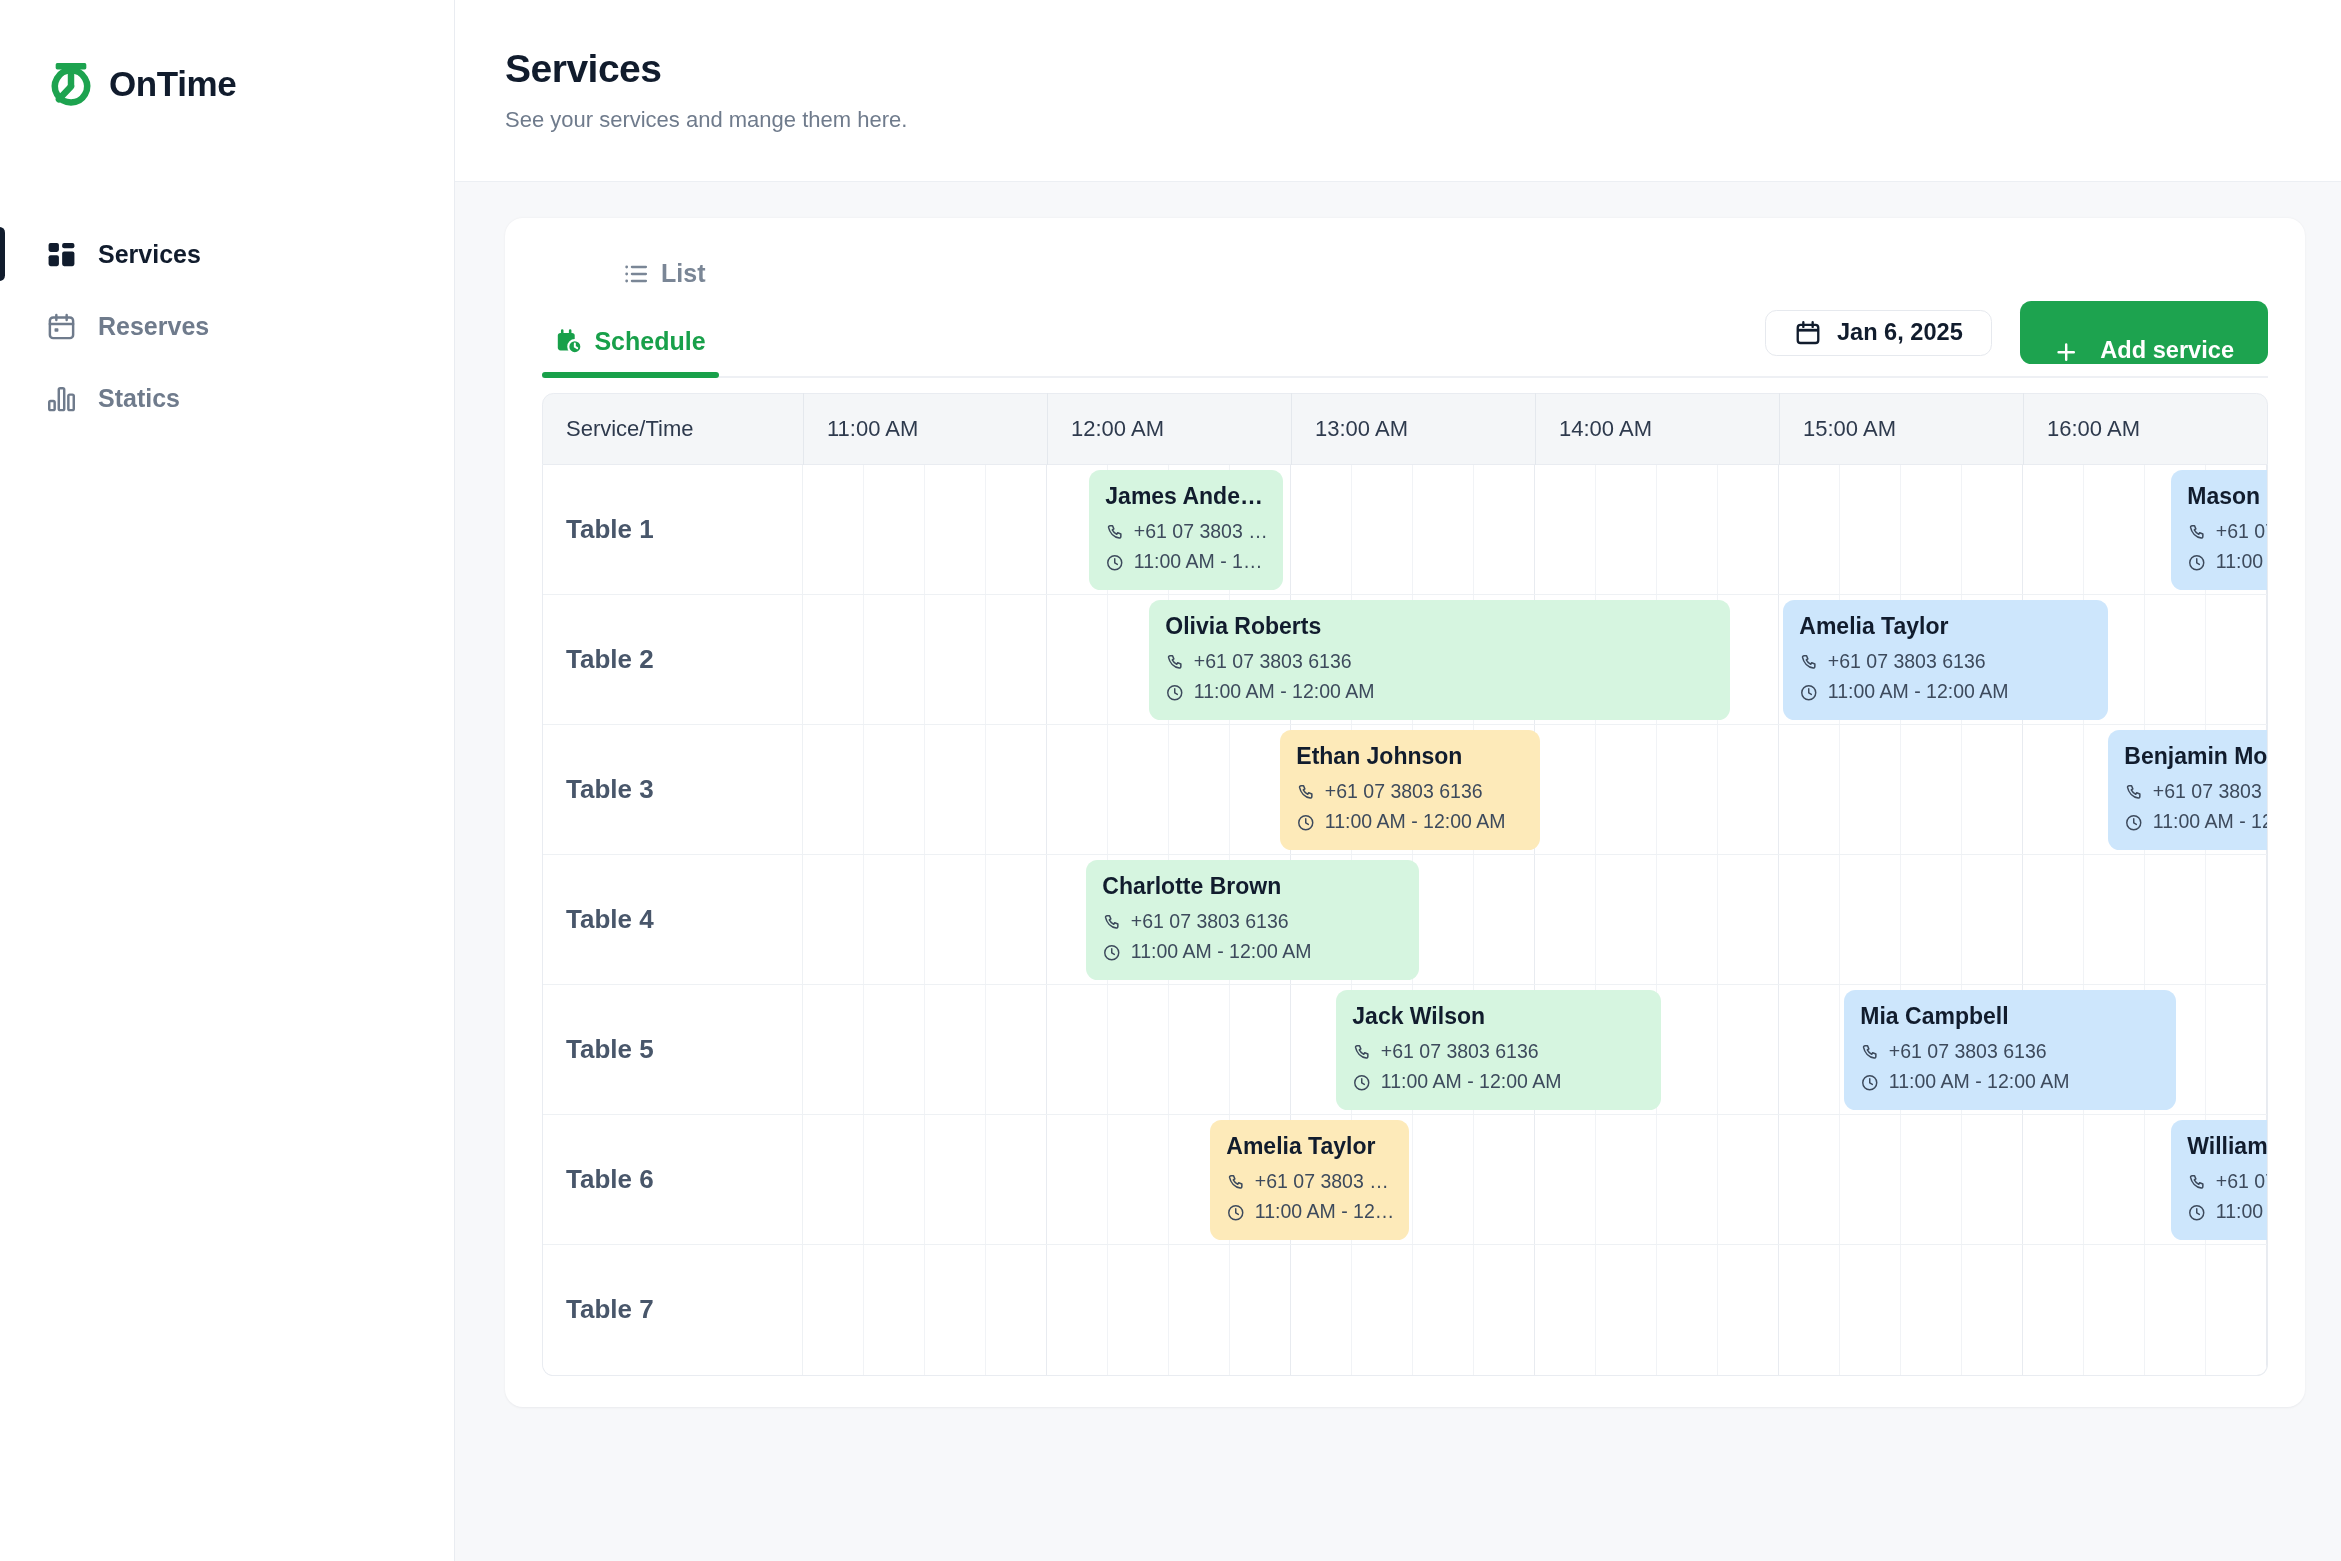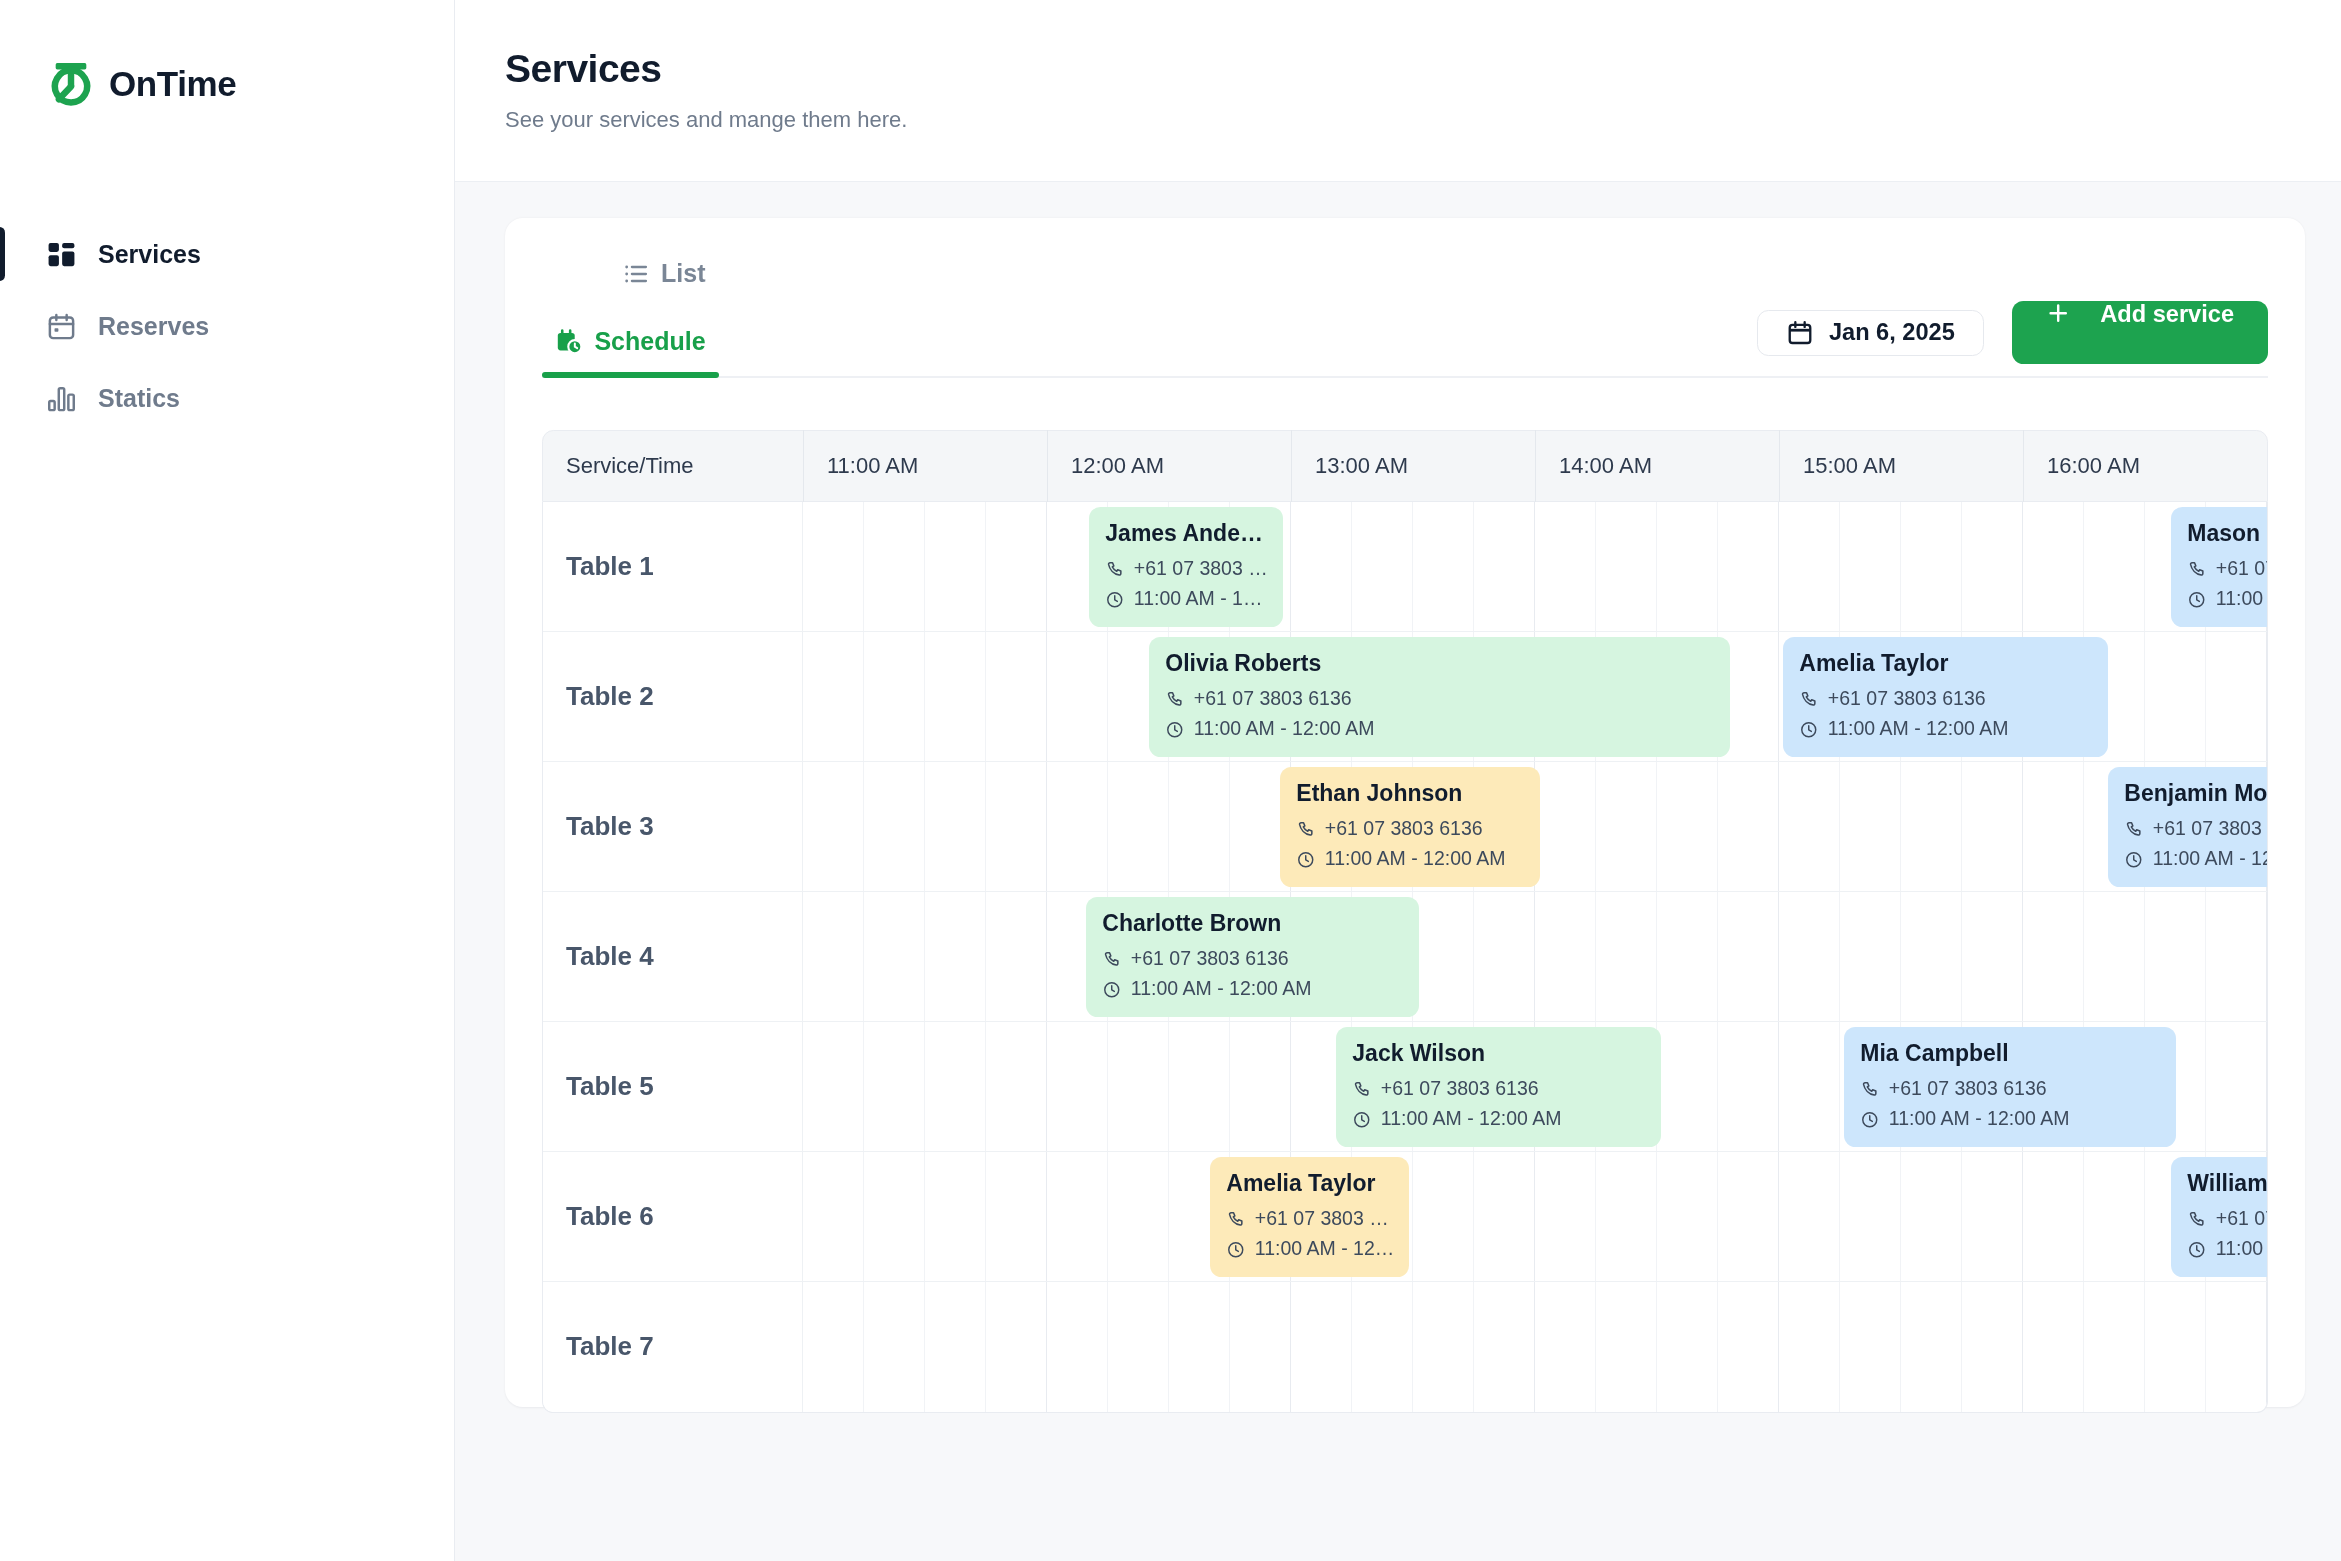--- a/index.html
+++ b/index.html
@@ -66,31 +66,31 @@
   }
   .toolbar-right { display: flex; align-items: center; gap: 28px; padding-bottom: 11.4px; }
   .datepicker {
     display:flex; align-items:center; gap:14.6px;
     height: 46px; padding: 0 28px;
     border: 1.6px solid #e6e9ee; border-radius: 11.4px; background:#fff;
     font-size: 23.6px; font-weight: 700; color:#111c2d; cursor:pointer;
   }
   .datepicker .dp-ic { width: 28px; height: 28px; flex:0 0 28px; display:block;}
   .btn-add {
-    display:flex; align-items:flex-start; gap:30px;
+    display:flex; align-items:flex-end; gap:22px;
     height: 63px; padding: 0 34px;
     background:#1da34f; border:none; border-radius: 11.4px;
     font-size: 23.6px; font-weight: 700; color:#ffffff; cursor:pointer;
     font-family: "Liberation Sans", sans-serif;
   }
   .btn-add .plus { width: 24.4px; height: 24.4px; flex:0 0 24.4px; display:block; }
   .tabs-rule { height: 2.4px; background: #eef0f4; margin: 0 0 0 0; }
 
   
-  .sched { margin-top: 52px; position: relative; }
+  .sched { margin-top: 15px; position: relative; }
   .sched-head {
     display: flex; background: #f4f6f8;
     border: 1.6px solid #e9ecf1; border-radius: 11.4px 11.4px 0 0;
     height: 72px; align-items: center;
   }
   .sched-head .cell-label {
     width: 260px; flex: 0 0 260px; padding-left: 23px;
     font-size: 22px; color:#2e3a4d; font-weight: 500;
   }
   .sched-head .cell-hour {

